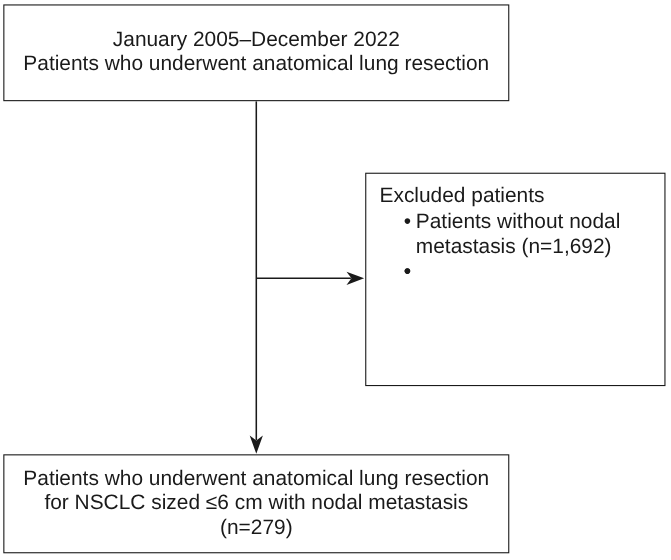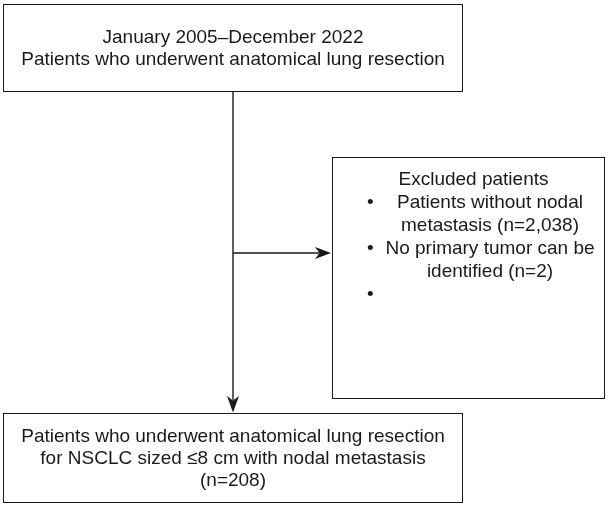--- a/index.html
+++ b/index.html
@@ -57,25 +57,25 @@
   .bottom-box {
     left: 3px;
     top: 413px;
     width: 460px;
     height: 90px;
   }
   .excluded-box {
     left: 332px;
     top: 157px;
     width: 273px;
-    height: 242px;
+    height: 194px;
     padding: 9px 2px 0 12px;
     font-size: 19px;
     line-height: 23px;
-    text-align: center;
+    text-align: left;
   }
   .ex-title {
     margin: 0;
   }
   .ex-list {
     margin: 0;
     padding: 0;
     list-style: none;
   }
   .ex-list li {
@@ -107,31 +107,30 @@
   <div class="box centered-box top-box">
     <div class="line">January 2005–December 2022</div>
     <div class="line">Patients who underwent anatomical lung resection</div>
   </div>
 
   <div class="box excluded-box">
     <div class="ex-title">Excluded patients</div>
     <ul class="ex-list">
       <li>
         <span class="bullet">•</span>
-        <span>Patients without nodal metastasis (n=2,038)</span>
+        <span>Patients without nodal metastasis (n=1,692)</span>
       </li>
       <li>
         <span class="bullet">•</span>
-        <span>No primary tumor can be identified (n=2)</span>
       </li>
       <li>
         <span class="bullet">•</span>
       </li>
     </ul>
   </div>
 
   <div class="box centered-box bottom-box">
     <div class="line">Patients who underwent anatomical lung resection</div>
-    <div class="line">for NSCLC sized ≤8 cm with nodal metastasis</div>
-    <div class="line">(n=208)</div>
+    <div class="line">for NSCLC sized ≤6 cm with nodal metastasis</div>
+    <div class="line">(n=279)</div>
   </div>
 
 </div>
 
 </body></html>

